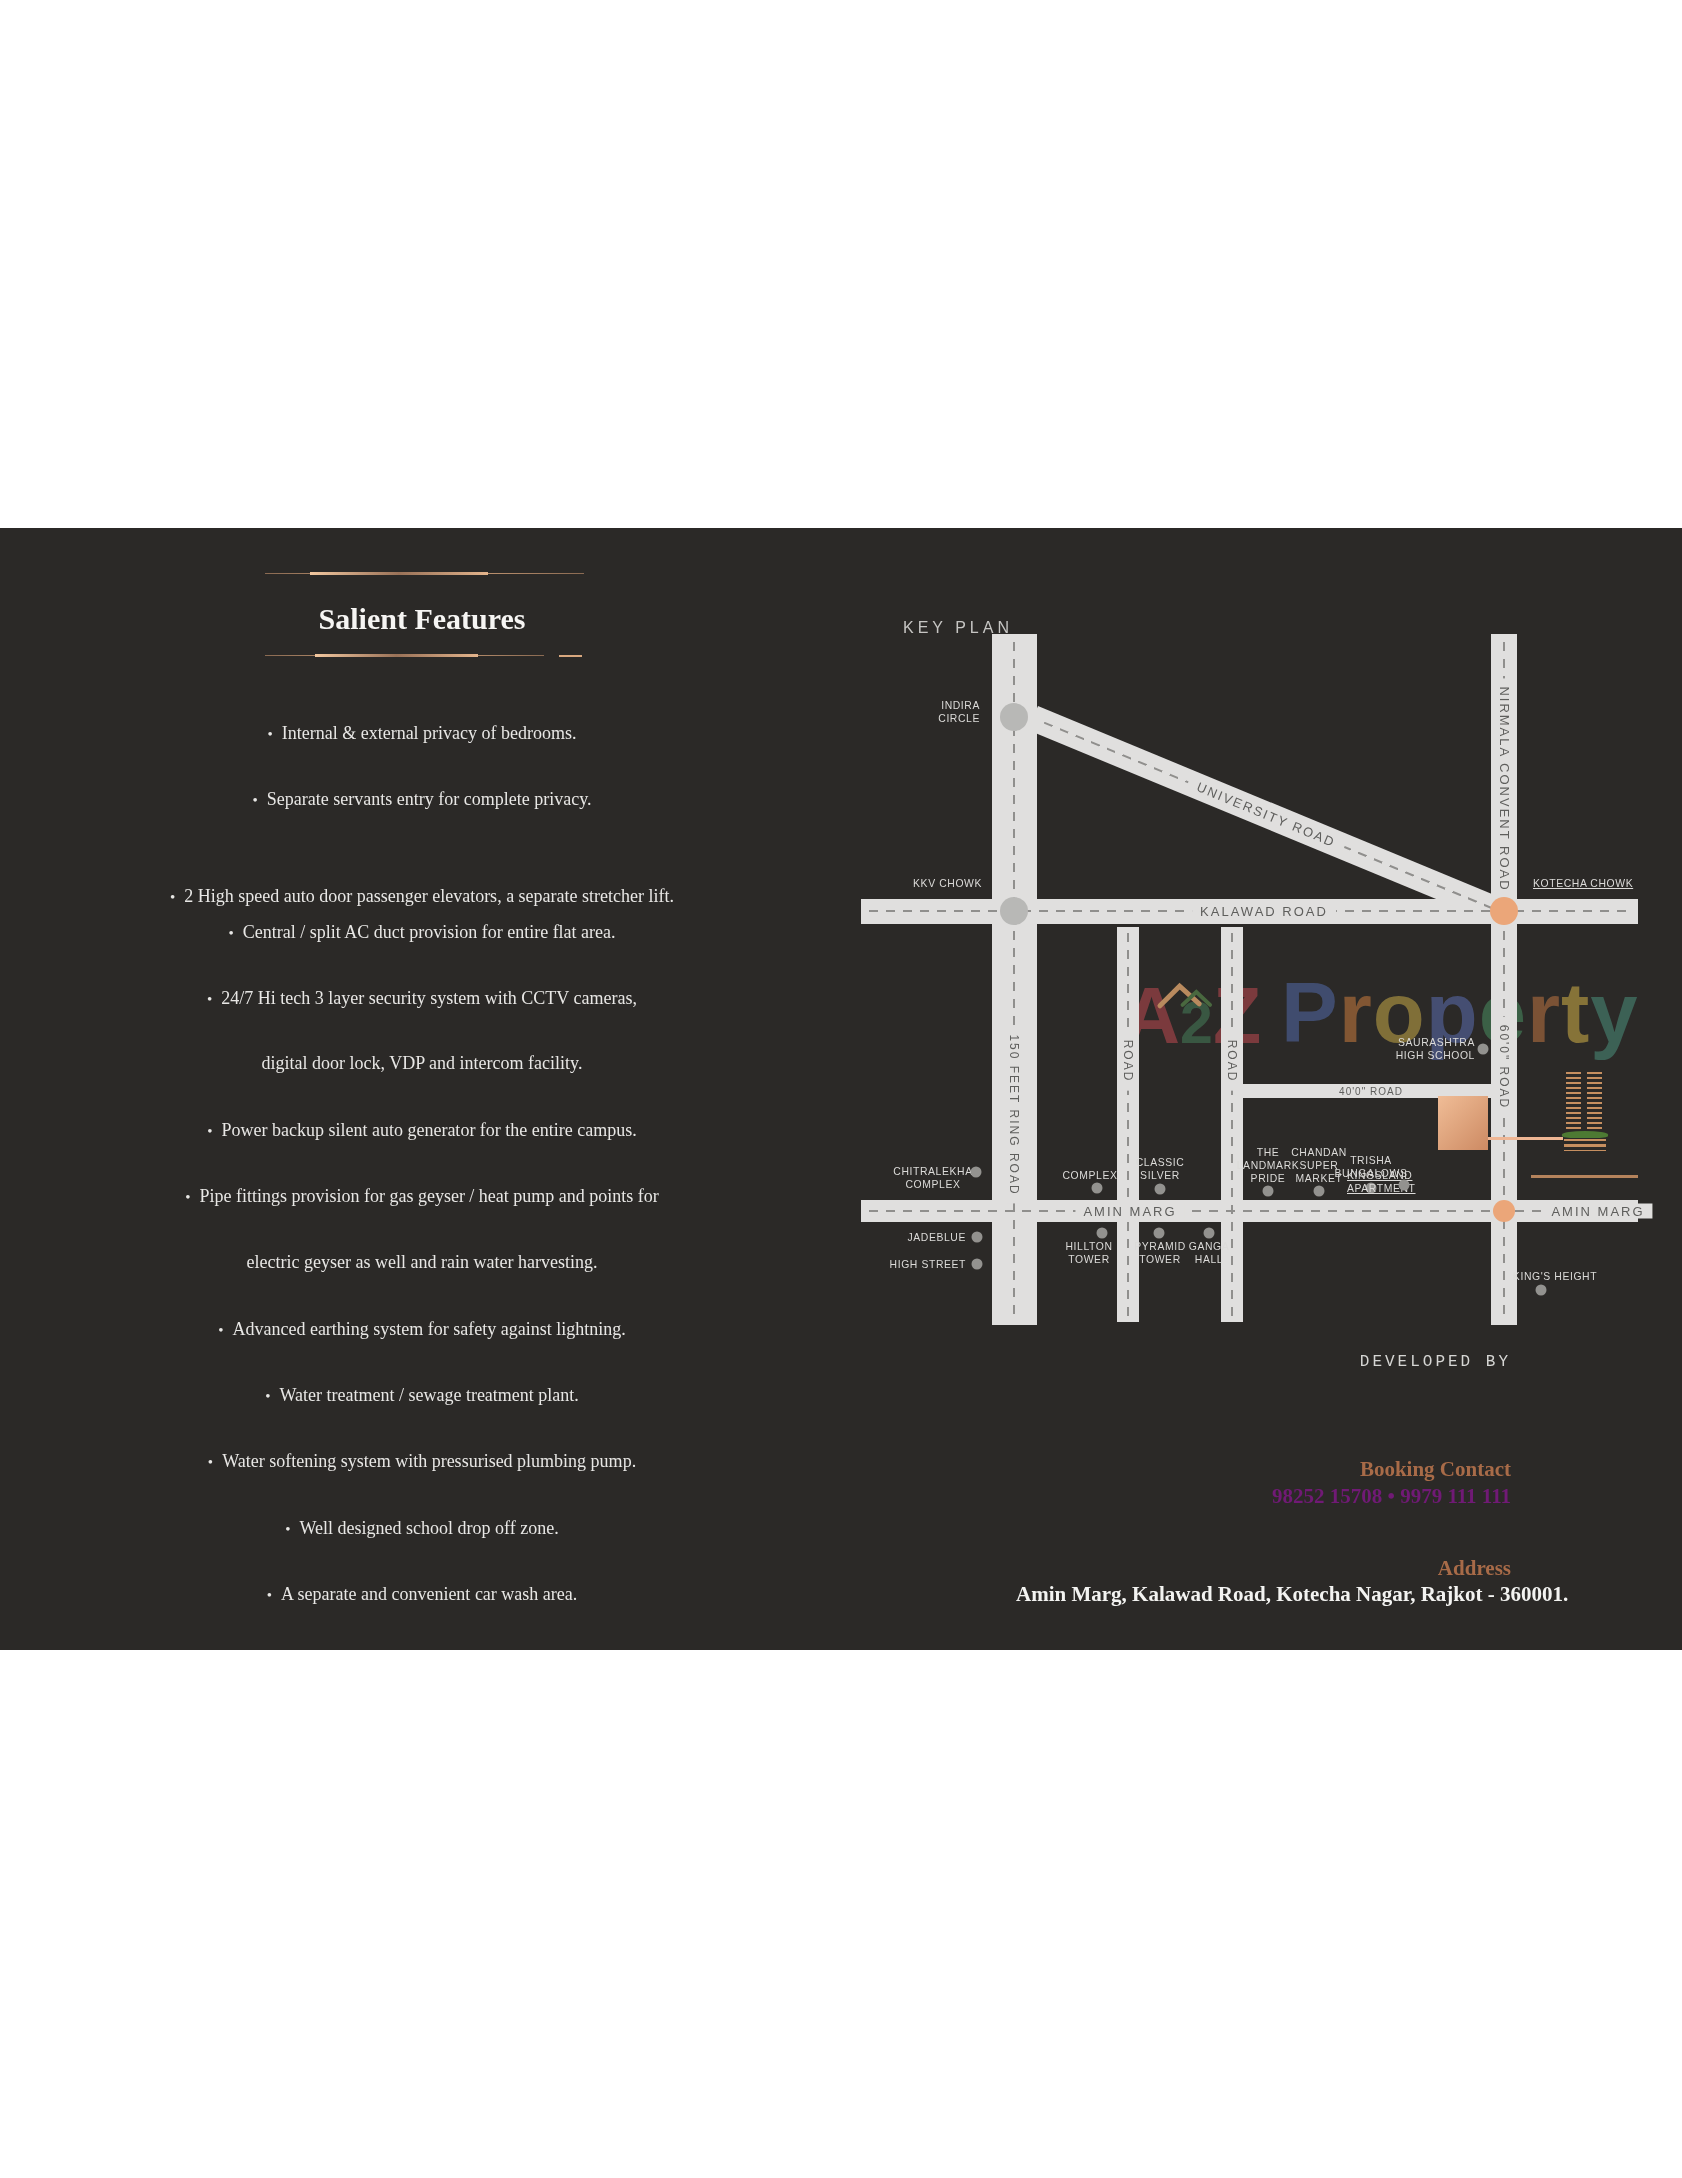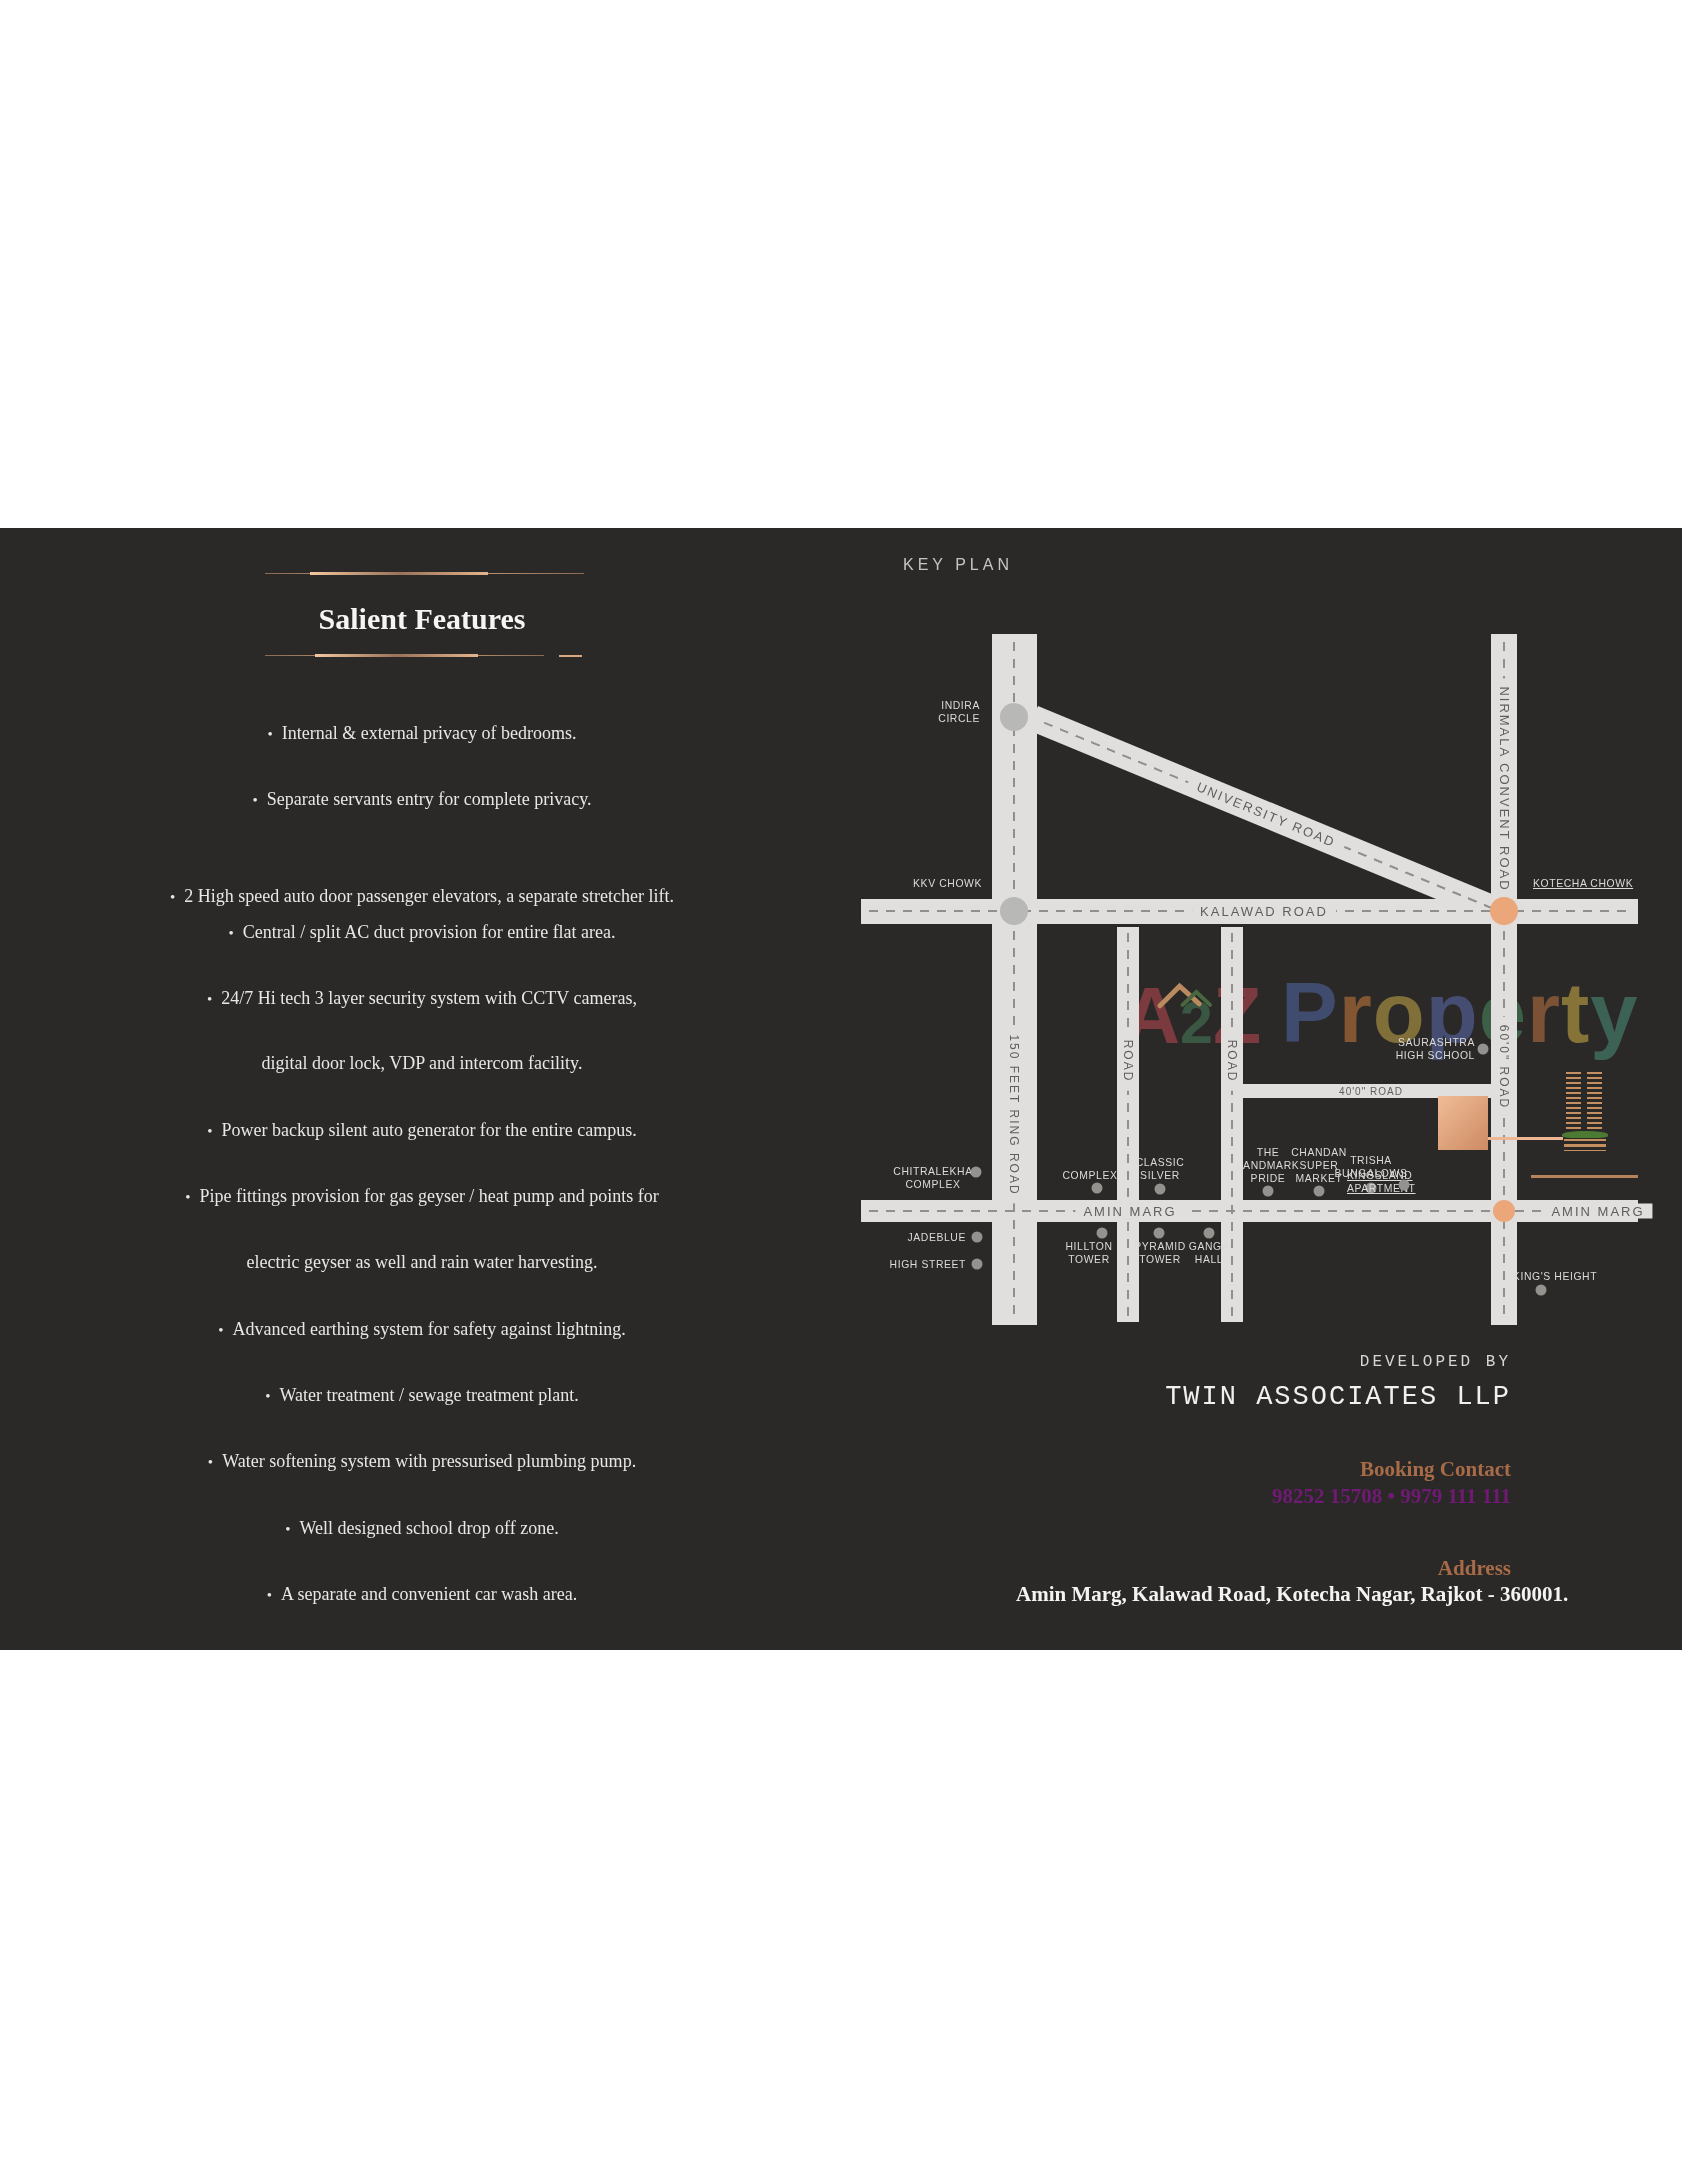--- a/index.html
+++ b/index.html
@@ -36,21 +36,21 @@
        text-align:center;transform:translateX(-50%);white-space:nowrap;}
   .poi.ra{transform:translateX(-100%);text-align:right;}
   .poi.la{transform:none;text-align:left;text-decoration:underline;}
   .dot{position:absolute;width:11px;height:11px;border-radius:50%;background:#93928f;
        transform:translate(-50%,-50%);}
   #uniroad{position:absolute;left:1033px;top:705px;width:511px;height:26px;background:#e0dfde;
            transform:rotate(22.5deg);transform-origin:left center;}
   #uniroad .dash-h{left:12px;right:12px;top:12px;}
   #unilabel{position:absolute;left:168px;top:50%;transform:translateY(-50%);background:#e0dfde;
             color:#5e5e5c;font-size:13px;letter-spacing:2px;padding:0 10px;white-space:nowrap;}
-  #keyplan{position:absolute;left:903px;top:556px;font-size:16px;letter-spacing:4px;color:#c6c5c3;}
+  #keyplan{position:absolute;left:903px;top:619px;font-size:16px;letter-spacing:4px;color:#c6c5c3;}
 
   
   #site{position:absolute;left:1438px;top:1096px;width:50px;height:54px;
         background:linear-gradient(135deg,#f0bd97,#cd8a63);}
   #connector{position:absolute;left:1488px;top:1137px;width:75px;height:3px;background:#efb694;}
   #towers{position:absolute;left:1562px;top:1069px;width:46px;height:83px;}
   #towers .col{position:absolute;top:3px;width:15px;height:60px;
         background:repeating-linear-gradient(to bottom,#c68f60 0 2px,rgba(0,0,0,0) 2px 5px);}
   #towers .green{position:absolute;left:0;top:62px;width:46px;height:7px;background:#4d7a33;
         border-radius:50% 50% 30% 30%;}
@@ -238,19 +238,18 @@
   <div class="dot" style="left:1209px;top:1233px;"></div>
   <div class="poi" style="left:1209px;top:1240px;">
     <div>GANGA</div>
       <div>HALL</div>
   </div>
 
   <div class="poi" style="left:1555px;top:1270px;">KING'S HEIGHT</div>
   <div class="dot" style="left:1541px;top:1290px;"></div>
 
   <div class="cline mono" style="top:1353px;font-size:16px;letter-spacing:3px;color:#d6d6d4;">DEVELOPED BY</div>
-  <div class="cline mono" style="top:1382px;font-size:27px;letter-spacing:2px;color:#f0f0ee;">TWIN ASSOCIATES LLP</div>
   <div class="cline serifb" style="top:1457px;font-size:21px;color:#a86b48;">Booking Contact</div>
   <div class="cline serifb" style="top:1484px;font-size:21px;color:#701a75;">98252 15708  • 9979 111 111</div>
   <div class="cline serifb" style="top:1556px;font-size:21px;color:#a86b48;">Address</div>
   <div class="cline serifb" style="top:1582px;font-size:21px;color:#f3f3f1;">Amin Marg, Kalawad Road, Kotecha Nagar, Rajkot - 360001.</div>
 </div>
 
 
 </body></html>

